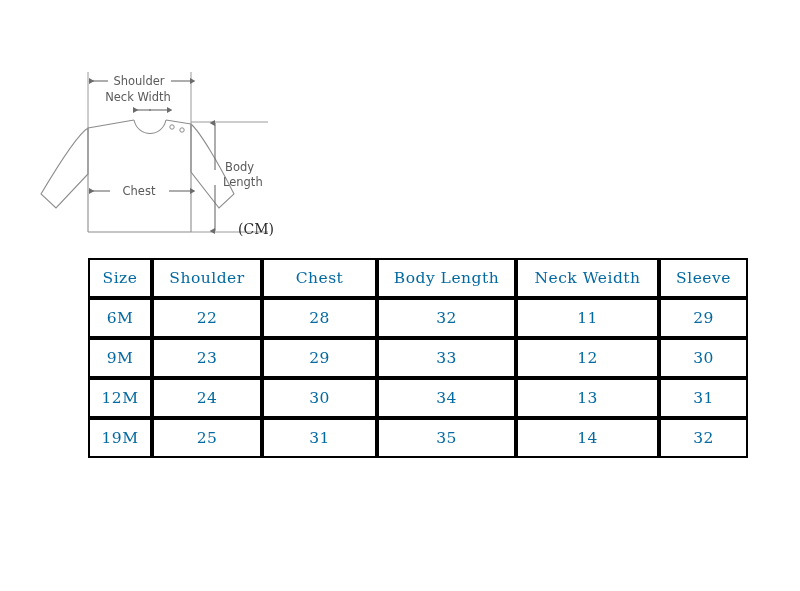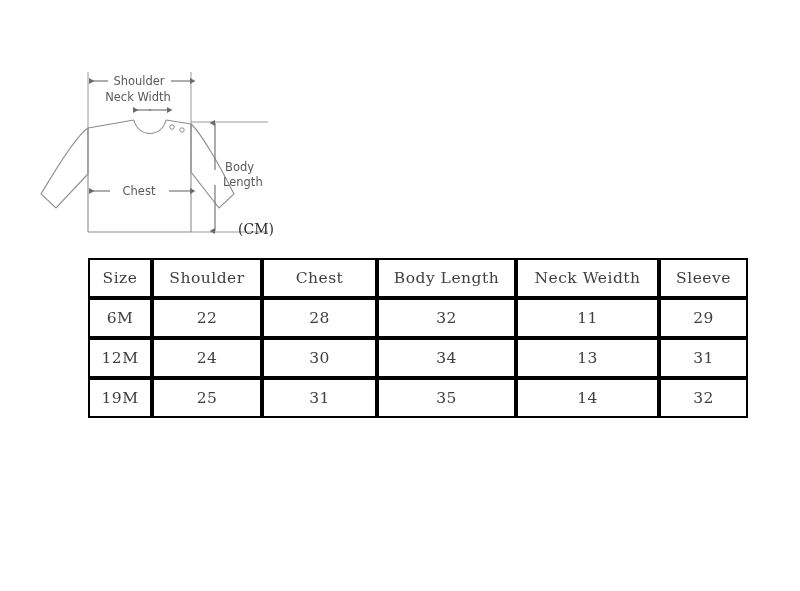--- a/index.html
+++ b/index.html
@@ -54,21 +54,21 @@
   table.size-table td,
   table.size-table th {
     background: #ffffff;
     border: 2.5px solid #000000;
     height: 36px;
     text-align: center;
     vertical-align: middle;
     font-family: "DejaVu Serif", serif;
     font-weight: normal;
     font-size: 15.5px;
-    color: #404040;
+    color: #0369a1;
     padding: 0 2px;
     letter-spacing: 0.5px;
   }
   table.size-table th {
     font-size: 15.5px;
   }
   .col-size      { width: 64px; }
   .col-shoulder  { width: 110px; }
   .col-chest     { width: 115px; }
   .col-bodylen   { width: 139px; }
@@ -175,20 +175,28 @@
     <tbody>
       <tr>
         <td>6M</td>
         <td>22</td>
         <td>28</td>
         <td>32</td>
         <td>11</td>
         <td>29</td>
       </tr>
       <tr>
+        <td>9M</td>
+        <td>23</td>
+        <td>29</td>
+        <td>33</td>
+        <td>12</td>
+        <td>30</td>
+      </tr>
+      <tr>
         <td>12M</td>
         <td>24</td>
         <td>30</td>
         <td>34</td>
         <td>13</td>
         <td>31</td>
       </tr>
       <tr>
         <td>19M</td>
         <td>25</td>

